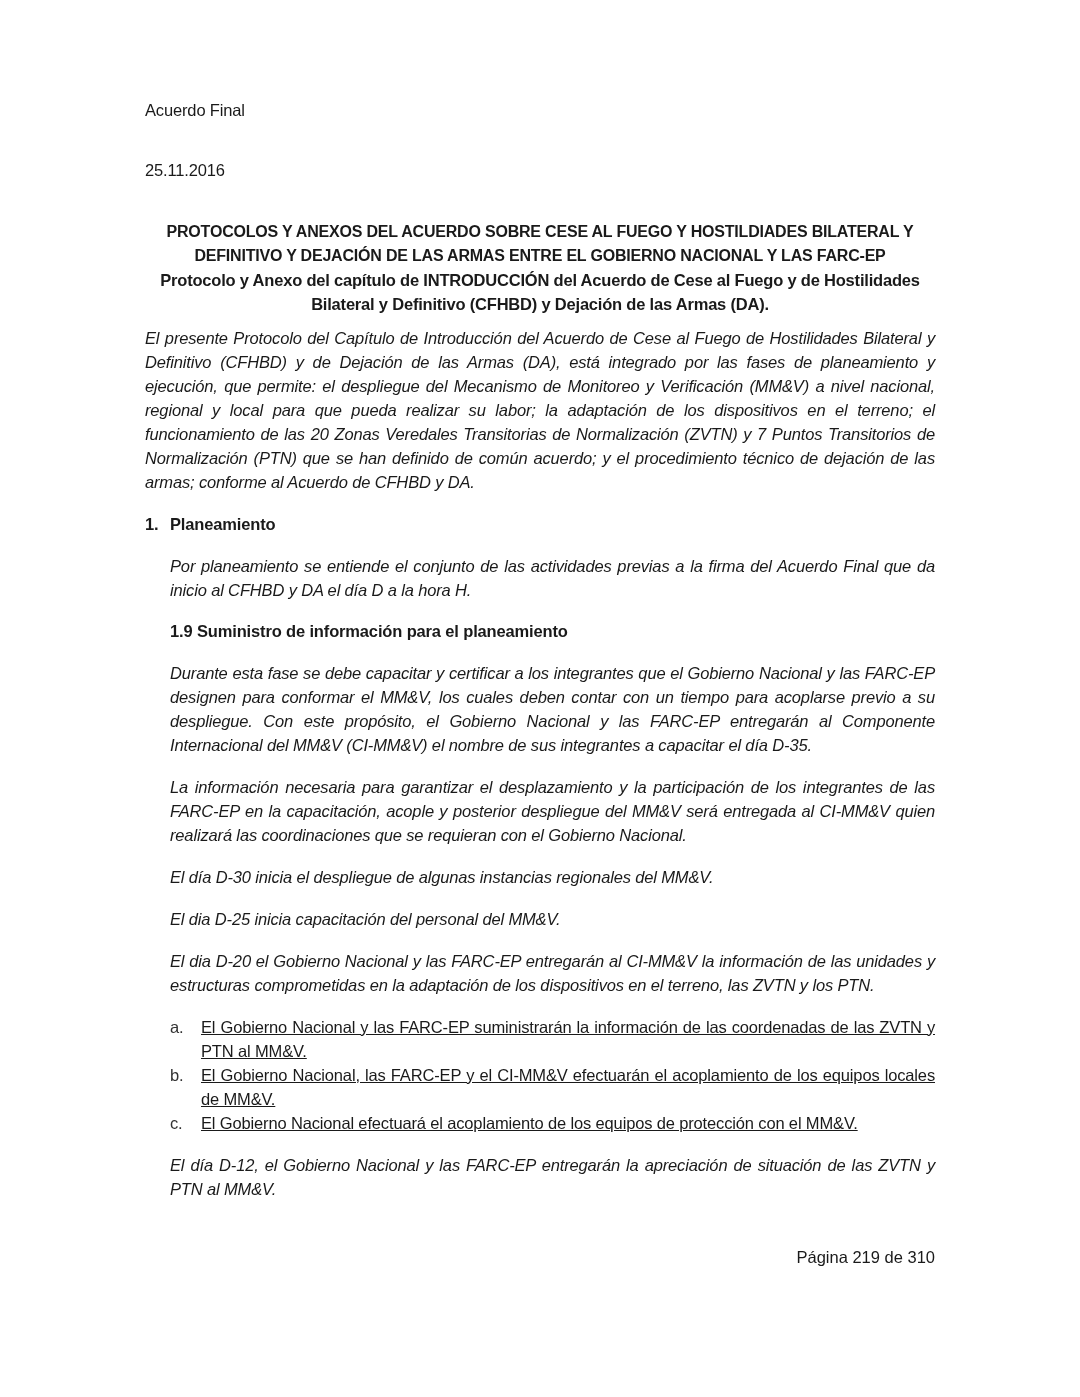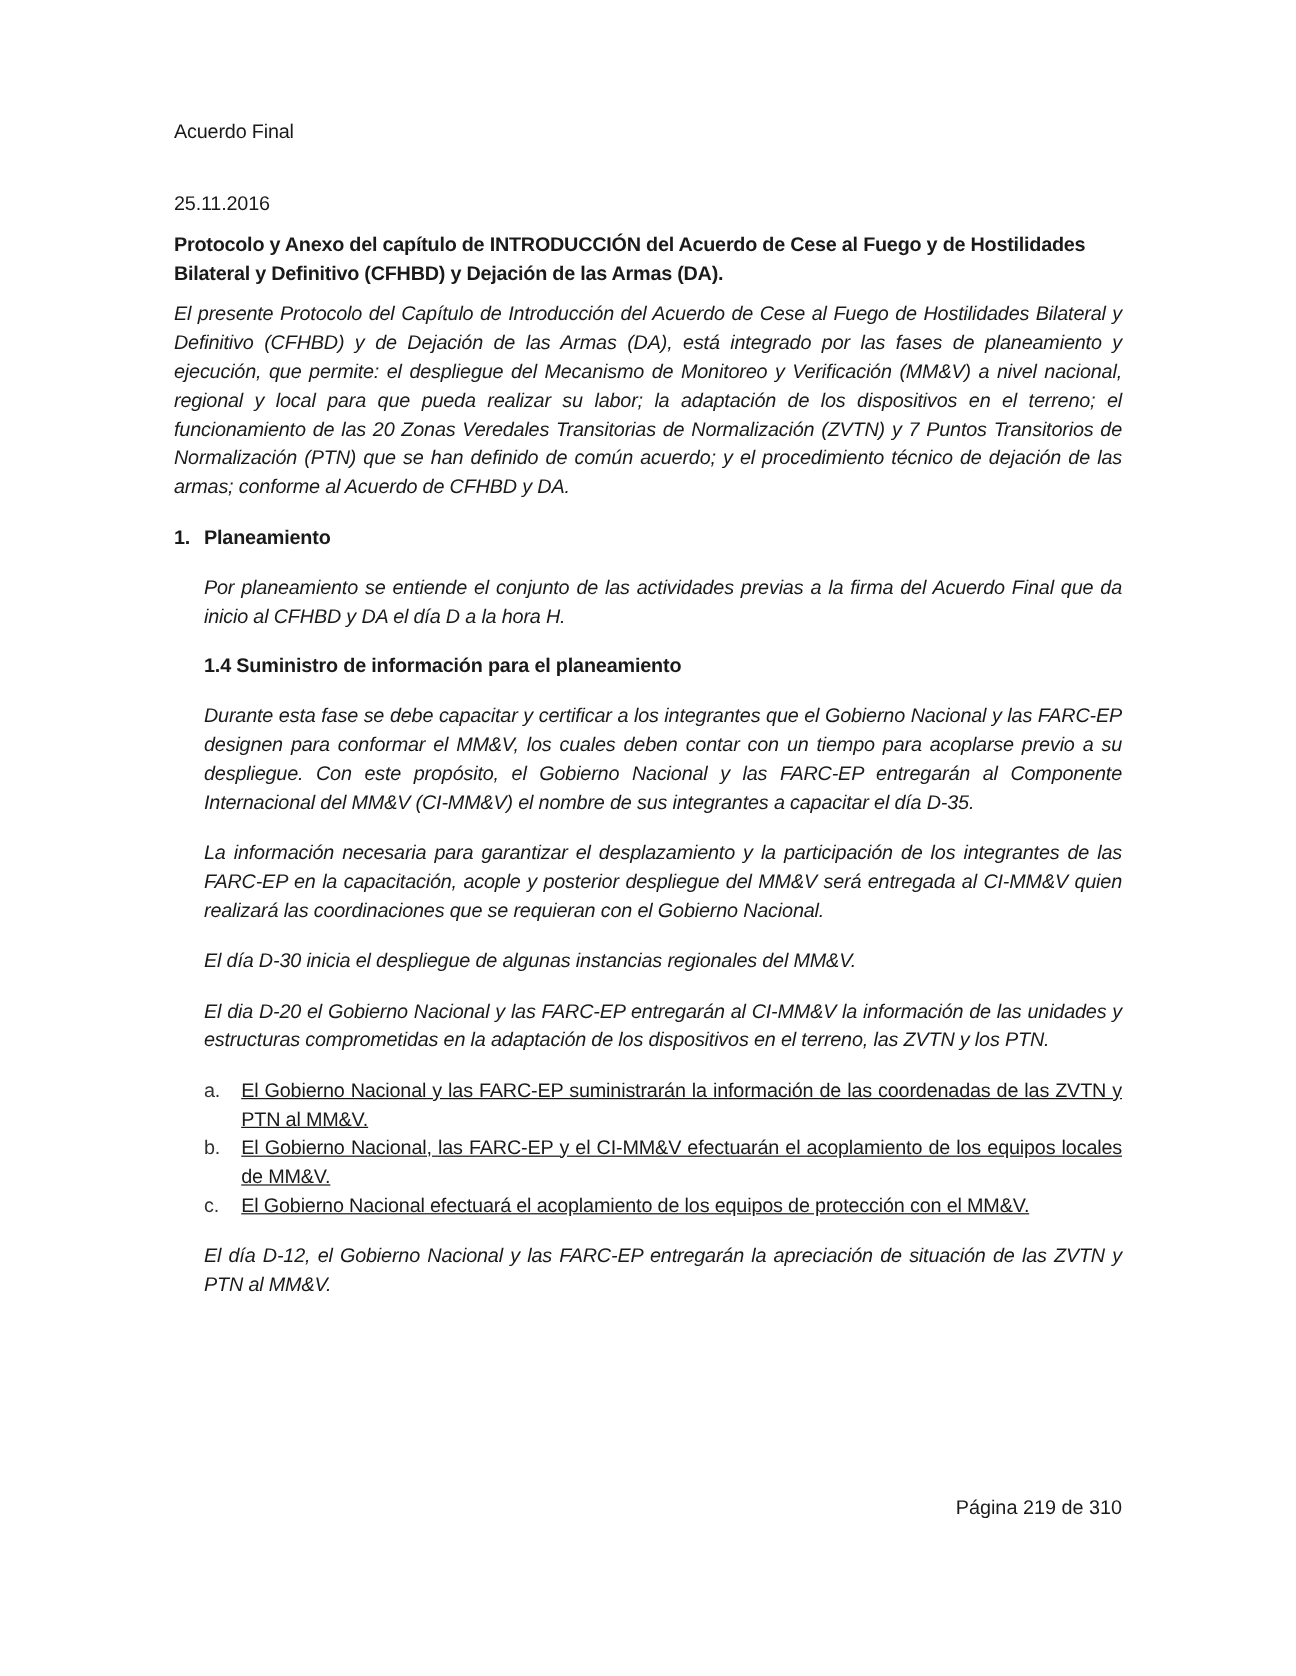--- a/index.html
+++ b/index.html
@@ -31,21 +31,21 @@
     }
     .main-title {
       margin-top: 38px;
       text-align: center;
       font-weight: bold;
       font-size: 16px;
       line-height: 24px;
       letter-spacing: -0.2px;
     }
     .subtitle {
-      margin-top: 10px;
+      text-align: center;
       font-weight: bold;
       font-size: 16.5px;
       line-height: 24px;
       letter-spacing: -0.2px;
     }
     .para {
       margin-top: 10px;
       text-align: justify;
       font-style: italic;
     }
@@ -95,37 +95,39 @@
   </style>
 </head>
 <body>
 
 <div class="page">
   <div>
     <span class="header-line">Acuerdo Final</span>
     <span class="header-line">25.11.2016</span>
   </div>
 
+  <div class="main-title">PROTOCOLOS Y ANEXOS DEL ACUERDO SOBRE CESE AL FUEGO Y HOSTILDIADES BILATERAL Y DEFINITIVO Y DEJACIÓN DE LAS ARMAS ENTRE EL GOBIERNO NACIONAL Y LAS FARC-EP</div>
   <div class="subtitle">Protocolo y Anexo del capítulo de INTRODUCCIÓN del Acuerdo de Cese al Fuego y de Hostilidades Bilateral y Definitivo (CFHBD) y Dejación de las Armas (DA).</div>
 
   <p class="para">El presente Protocolo del Capítulo de Introducción del Acuerdo de Cese al Fuego de Hostilidades Bilateral y Definitivo (CFHBD) y de Dejación de las Armas (DA), está integrado por las fases de planeamiento y ejecución, que permite: el despliegue del Mecanismo de Monitoreo y Verificación (MM&amp;V) a nivel nacional, regional y local para que pueda realizar su labor; la adaptación de los dispositivos en el terreno; el funcionamiento de las 20 Zonas Veredales Transitorias de Normalización (ZVTN) y 7 Puntos Transitorios de Normalización (PTN) que se han definido de común acuerdo; y el procedimiento técnico de dejación de las armas; conforme al Acuerdo de CFHBD y DA.</p>
 
   <div class="section-heading">
     <span class="num">1.</span>
     <span>Planeamiento</span>
   </div>
 
   <div class="indent">
     <p class="para">Por planeamiento se entiende el conjunto de las actividades previas a la firma del Acuerdo Final que da inicio al CFHBD y DA el día D a la hora H.</p>
 
-    <div class="subheading">1.4 Suministro de información para el planeamiento</div>
+    <div class="subheading">1.9 Suministro de información para el planeamiento</div>
 
     <p class="para">Durante esta fase se debe capacitar y certificar a los integrantes que el Gobierno Nacional y las FARC-EP designen para conformar el MM&amp;V, los cuales deben contar con un tiempo para acoplarse previo a su despliegue. Con este propósito, el Gobierno Nacional y las FARC-EP entregarán al Componente Internacional del MM&amp;V (CI-MM&amp;V) el nombre de sus integrantes a capacitar el día D-35.</p>
     <p class="para">La información necesaria para garantizar el desplazamiento y la participación de los integrantes de las FARC-EP en la capacitación, acople y posterior despliegue del MM&amp;V será entregada al CI-MM&amp;V quien realizará las coordinaciones que se requieran con el Gobierno Nacional.</p>
     <p class="para">El día D-30 inicia el despliegue de algunas instancias regionales del MM&amp;V.</p>
+    <p class="para">El dia D-25 inicia capacitación del personal del MM&amp;V.</p>
     <p class="para">El dia D-20 el Gobierno Nacional y las FARC-EP entregarán al CI-MM&amp;V la información de las unidades y estructuras comprometidas en la adaptación de los dispositivos en el terreno, las ZVTN y los PTN.</p>
 
     <div class="list">
       <div class="list-item">
         <span class="marker">a.</span>
         <span class="text">El Gobierno Nacional y las FARC-EP suministrarán la información de las coordenadas de las ZVTN y PTN al MM&amp;V.</span>
       </div>
       <div class="list-item">
         <span class="marker">b.</span>
         <span class="text">El Gobierno Nacional, las FARC-EP y el CI-MM&amp;V efectuarán el acoplamiento de los equipos locales de MM&amp;V.</span>

